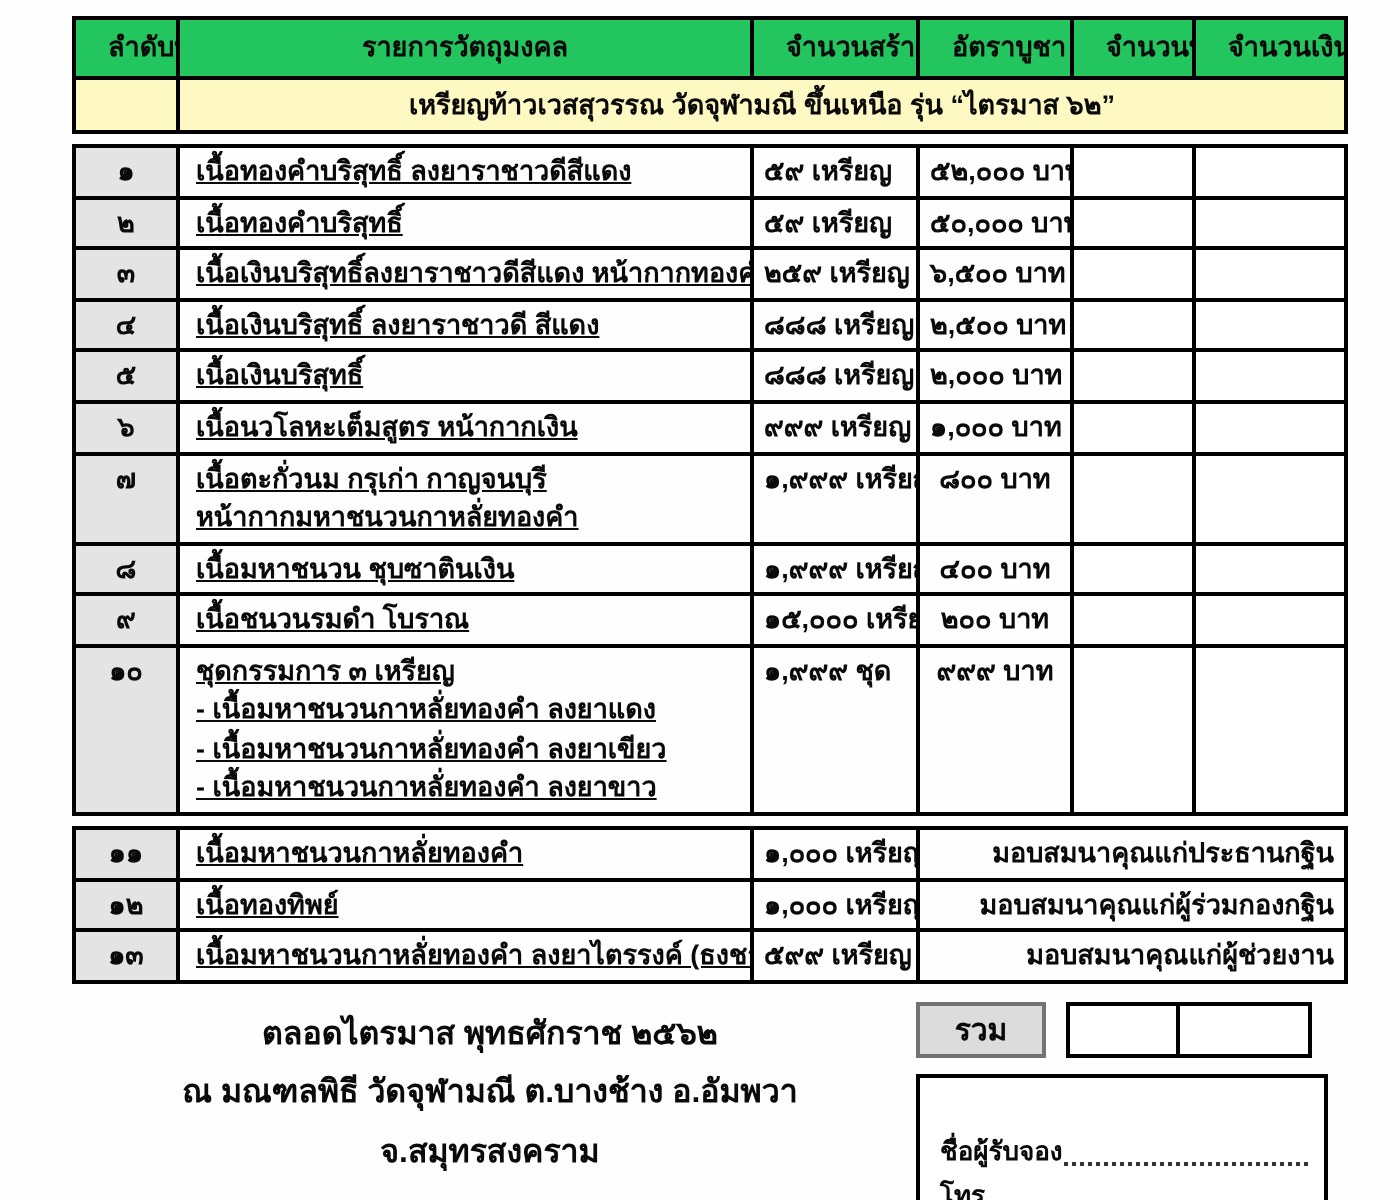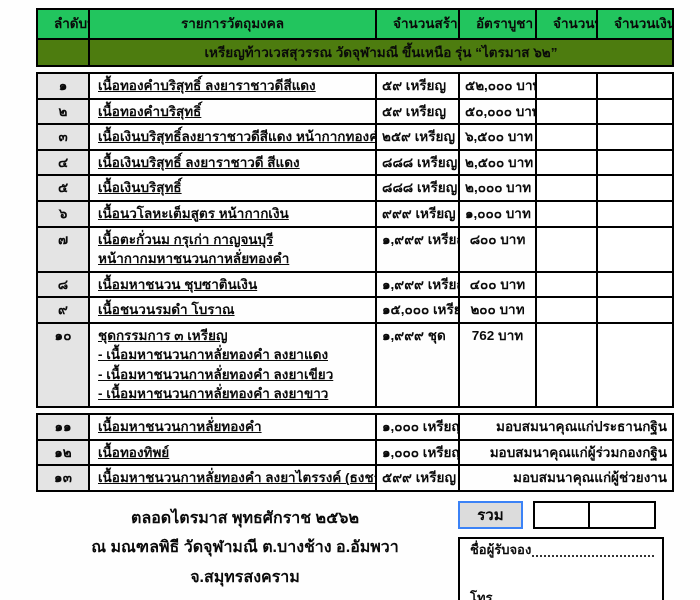--- a/index.html
+++ b/index.html
@@ -16,55 +16,55 @@
   col.c1{width:52px;} col.c2{width:287px;} col.c3{width:83px;}
   col.c4{width:77px;} col.c5{width:61px;} col.c6{width:76px;}
 
   th,td{
     border:2px solid #000;
     font-size:13.5px;font-weight:bold;line-height:1.45;
     padding:2px 5px;vertical-align:middle;
     overflow:hidden;white-space:nowrap;
   }
   thead th{background:#22c55e;text-align:center;padding:4px 16px;}
-  .subtitle-cell{background:#4d7c0f;padding:3px 2px;}
+  .subtitle-cell{background:#fef9c3;padding:3px 2px;}
   .numcell{background:#e4e4e4;text-align:center;}
   .itemcell{text-align:left;padding-left:8px;text-decoration:underline;}
   .itemcell .sub{display:block;}
   .qtycell{text-align:right;padding-right:14px;}
   .pricecell{text-align:center;}
   .remarkcell{text-align:right;padding-left:14px;}
   .fillcell{background:#fff;}
   tr.toprow td{vertical-align:top;}
   .tbl{margin-bottom:5px;}
 
   .footer{display:flex;margin-top:9px;width:636px;}
   .footer-left{width:418px;}
   .ceremony{
     text-align:center;font-size:16px;font-weight:bold;line-height:1.85;
     margin-top:2px;
   }
 
   .footer-right{width:214px;margin-left:4px;}
   .total-row{display:flex;height:28px;}
   .total-label{
-    width:61px;background:#dcdcdc;border:2px solid #3b82f6;
+    width:61px;background:#dcdcdc;border:2px solid #737373;
     display:flex;align-items:center;justify-content:center;
     font-size:15px;font-weight:bold;
   }
   .total-boxes{display:flex;margin-left:10px;border:2px solid #000;height:24px;}
   .total-box-a{width:53px;border-right:2px solid #000;background:#fff;}
   .total-box-b{width:64px;background:#fff;}
 
   .contact-box{
     margin-top:8px;border:2px solid #000;height:81px;width:206px;
     display:flex;flex-direction:column;justify-content:flex-end;
     padding:0 8px 8px 10px;box-sizing:border-box;background:#fff;
   }
-  .field{display:flex;align-items:flex-end;font-size:13px;font-weight:bold;margin-top:27px;}
+  .field{display:flex;align-items:flex-end;font-size:13px;font-weight:bold;margin-top:1px;}
   .dotfill{flex:1;border-bottom:2px dotted #333;margin:0 0 3px 1px;height:10px;}
 </style>
 </head>
 <body>
 
 <div class="page">
   <div class="sheet">
 
     <table class="tbl">
       <colgroup>
@@ -194,21 +194,21 @@
           </tr>
           <tr class="toprow">
             <td class="numcell">๑๐</td>
             <td class="itemcell">
               <span class="sub">ชุดกรรมการ ๓ เหรียญ</span>
               <span class="sub">- เนื้อมหาชนวนกาหลั่ยทองคำ ลงยาแดง</span>
               <span class="sub">- เนื้อมหาชนวนกาหลั่ยทองคำ ลงยาเขียว</span>
               <span class="sub">- เนื้อมหาชนวนกาหลั่ยทองคำ ลงยาขาว</span>
             </td>
             <td class="qtycell">๑,๙๙๙ ชุด</td>
-            <td class="pricecell">762 บาท</td>
+            <td class="pricecell">๙๙๙ บาท</td>
             <td class="fillcell"></td>
             <td class="fillcell"></td>
           </tr>
         </tbody>
     </table>
 
     <table class="tbl">
       <colgroup>
           <col class="c1">
           <col class="c2">

